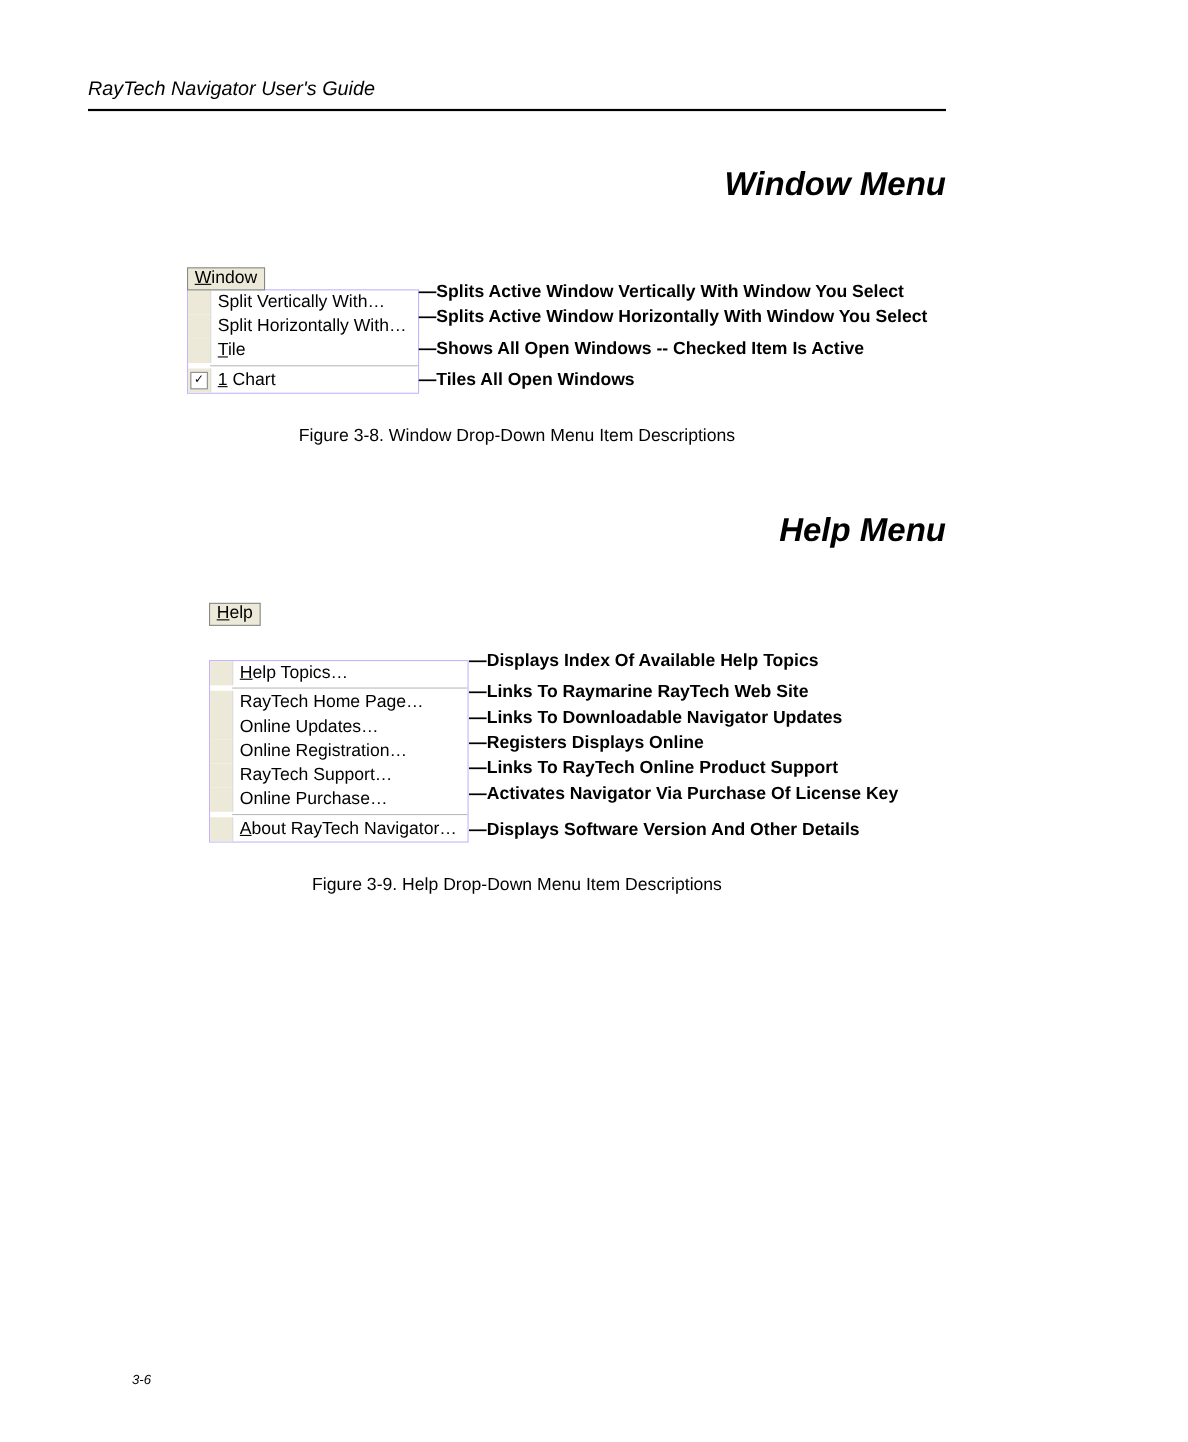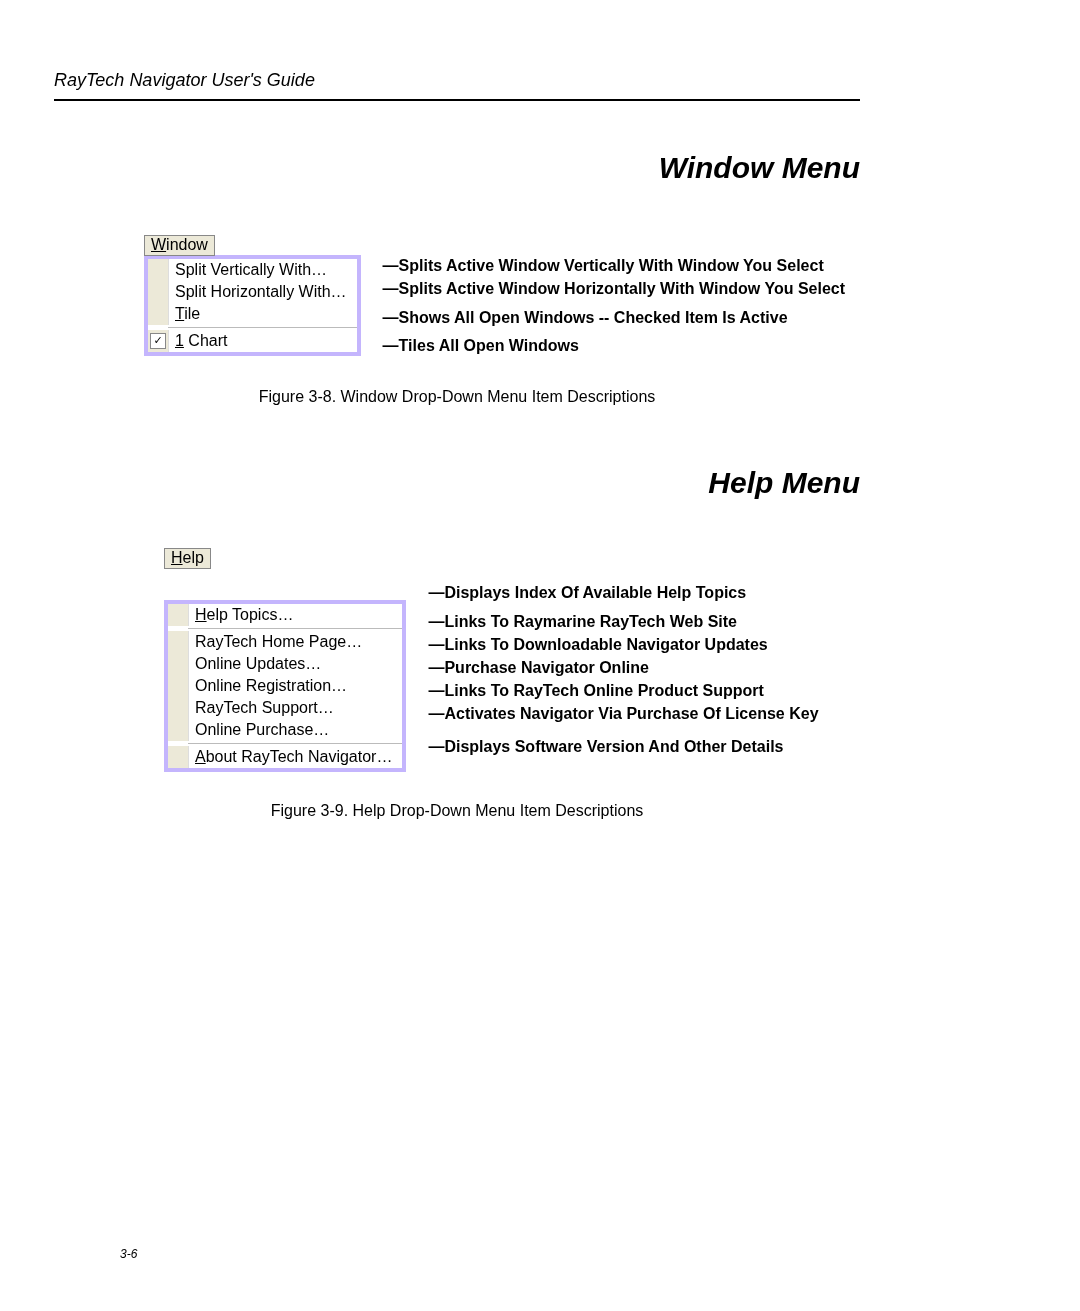--- a/index.html
+++ b/index.html
@@ -9,59 +9,58 @@
     width: 1080px;
     height: 1311px;
     font-family: Arial, Helvetica, sans-serif;
     color: #000;
   }
   .page {
     position: relative;
     width: 960px;
     height: 1311px;
     box-sizing: border-box;
-    padding: 70px 100px 50px 54px;
+    padding: 70px 100px 50px 80px;
   }
   .running-head {
     font-style: italic;
     font-size: 18px;
     padding-bottom: 8px;
     border-bottom: 2px solid #000;
     margin-bottom: 50px;
   }
   h2.section {
     font-style: italic;
     font-weight: bold;
     font-size: 30px;
     margin: 0 0 40px 0;
     text-align: right;
   }
   .figure {
     display: flex;
-    align-items: center;
+    align-items: flex-end;
     margin-left: 90px;
     padding-top: 8px;
-    gap: 22px;
   }
   .menu {
     font-family: Tahoma, Arial, sans-serif;
     font-size: 16px;
     background: #fff;
   }
   .menu-header {
     display: inline-block;
     border: 1px solid #888;
     background: #ece9d8;
     padding: 0 6px 1px 6px;
     margin-bottom: -1px;
     position: relative;
     z-index: 2;
   }
   .menu-body {
-    border: 4px solid #c4b5fd;
+    border: 1px solid #c4b5fd;
     background: #fff;
     min-width: 160px;
   }
   .menu-body.help { min-width: 200px; margin-top: 32px; }
   .menu-gutter {
     display: flex;
     align-items: stretch;
   }
   .gutter-col {
     width: 20px;
@@ -207,21 +206,21 @@
           <div class="menu-item-label"><span class="u">A</span>bout RayTech Navigator…</div>
         </div>
       </div>
     </div>
 
     <div class="desc-col help">
       <div class="desc-line lead-help">—Displays Index Of Available Help Topics</div>
       <div style="height:6px"></div>
       <div class="desc-line h24">—Links To Raymarine RayTech Web Site</div>
       <div class="desc-line h24">—Links To Downloadable Navigator Updates</div>
-      <div class="desc-line h24">—Purchase Navigator Online</div>
+      <div class="desc-line h24">—Registers Displays Online</div>
       <div class="desc-line h24">—Links To RayTech Online Product Support</div>
       <div class="desc-line h24">—Activates Navigator Via Purchase Of License Key</div>
       <div style="height:6px"></div>
       <div class="desc-line" style="padding-top:4px">—Displays Software Version And Other Details</div>
     </div>
   </div>
 
   <div class="caption">Figure 3-9.  Help Drop-Down Menu Item Descriptions</div>
 
   <div class="page-num">3-6</div>

